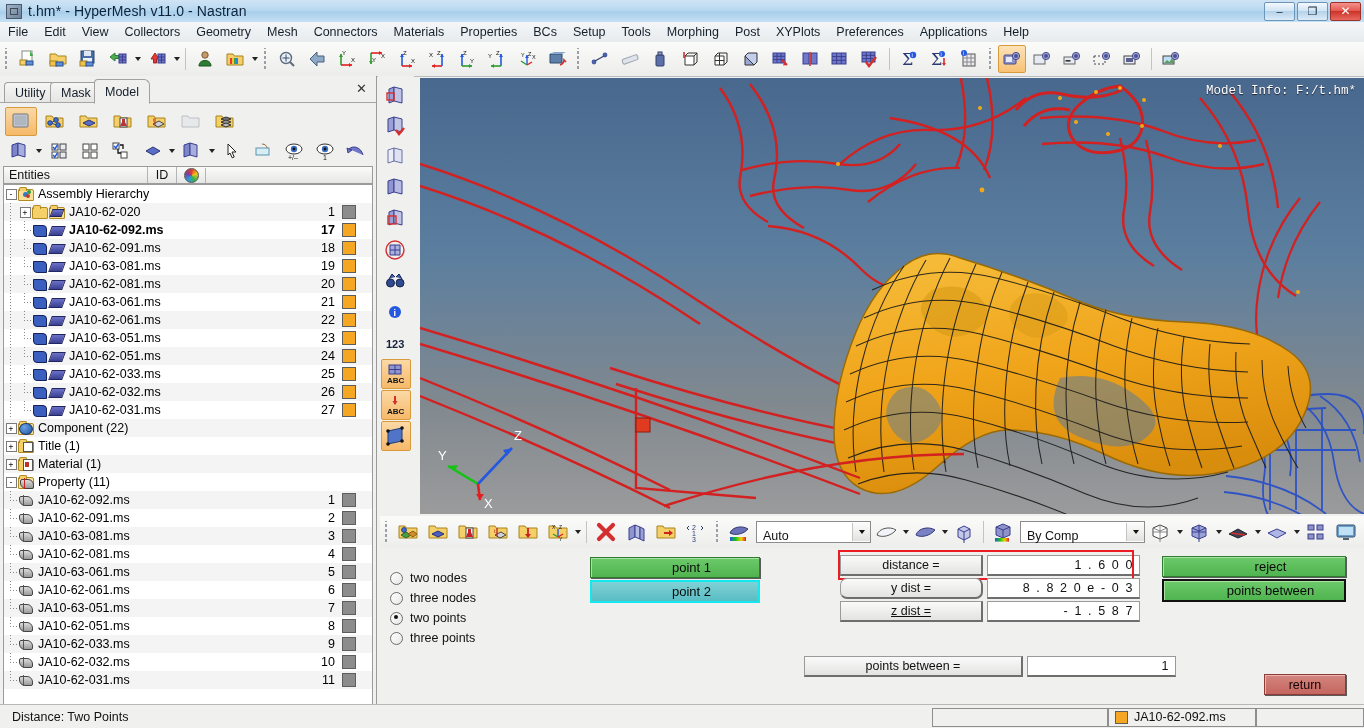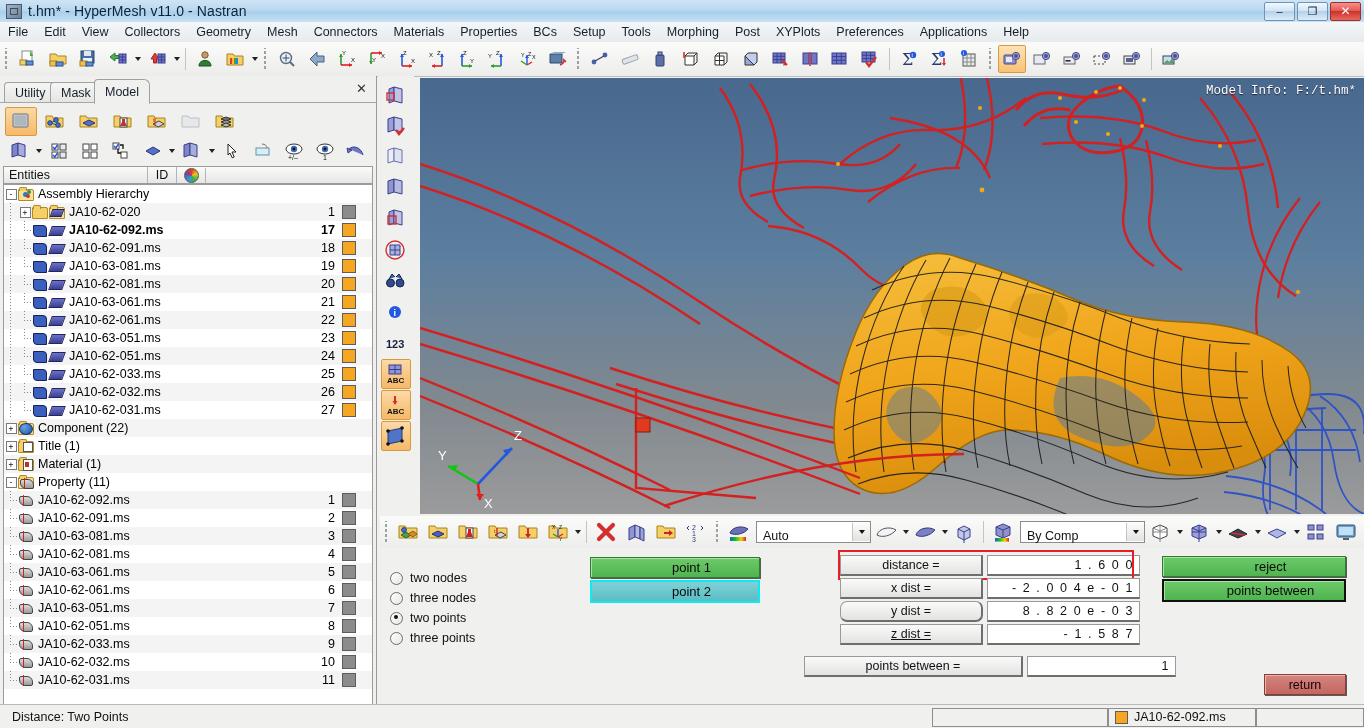--- a/index.html
+++ b/index.html
@@ -1588,24 +1588,20 @@
         <div class="gbtn cyan" style="margin-top: 2px;">point 2</div>
       </div>
 
     <div style="position:absolute;left:462px;top:7px;" id="fields">
         <div style="display: flex; margin-bottom: 2px; position: relative;">
           <div class="lbl-btn" style="width:140px;">distance =</div>
           <div class="val-box" style="width:146px;margin-left:4px;">1 . 6 0 0</div>
           <div class="redring" style="left: -2px; top: -5px; width: 292px; height: 26px;"></div>
         </div>
         <div style="display: flex; margin-bottom: 2px; position: relative;">
-          <div class="lbl-btn" style="width:140px;">x dist  =</div>
-          <div class="val-box" style="width:146px;margin-left:4px;">- 2 . 0 0 4 e - 0 1</div>
-        </div>
-        <div style="display: flex; margin-bottom: 2px; position: relative;">
           <div class="lbl-btn" style="width:140px;border-radius:7px;">y dist  =</div>
           <div class="val-box" style="width:146px;margin-left:4px;">8 . 8 2 0 e - 0 3</div>
         </div>
         <div style="display: flex; margin-bottom: 2px; position: relative;">
           <div class="lbl-btn" style="width:140px;text-decoration:underline;">z dist  =</div>
           <div class="val-box" style="width:146px;margin-left:4px;">- 1 . 5 8 7</div>
         </div>
       </div>
 
     <div style="position:absolute;left:382px;top:108px;">

